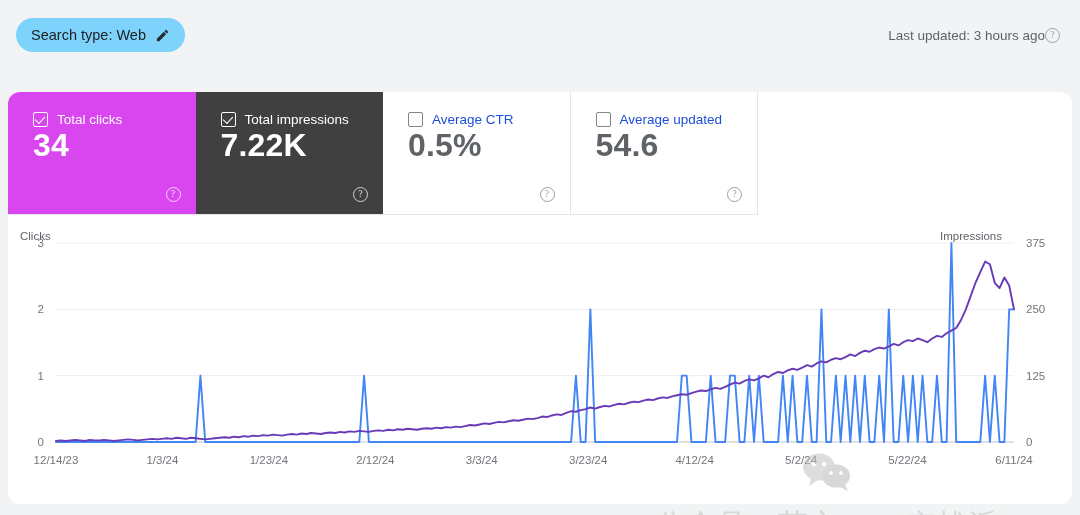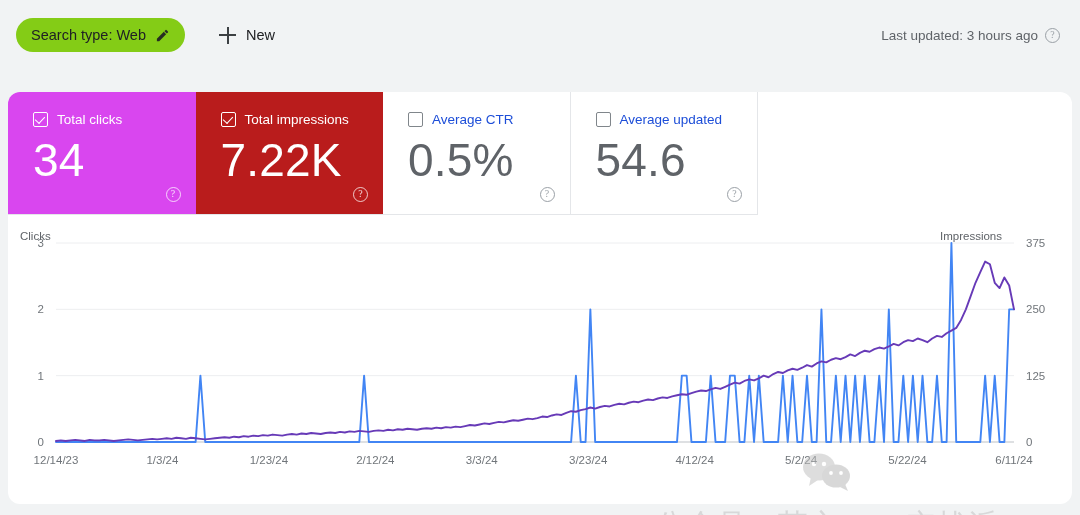--- a/index.html
+++ b/index.html
@@ -12,38 +12,38 @@
   #app { position: relative; width: 1080px; height: 515px; background: #F1F3F4; }
 
   
   .filterbar {
     position: absolute; left: 0; top: 0; width: 1080px; height: 70px;
     display: flex; align-items: center; padding: 0 16px;
   }
   .chip {
     display: flex; align-items: center; gap: 9px;
     height: 34px; padding: 0 15px; margin-right: 12px;
-    background: #84cc16; border-radius: 17px;
+    background: #7dd3fc; border-radius: 17px;
     font-size: 14.5px; color: #202124; white-space: nowrap;
     cursor: pointer;
   }
   .pencil { width: 15px; height: 15px; display: block; opacity: .92; }
   .newbtn {
     display: flex; align-items: center; gap: 10px;
     height: 34px; padding: 0 10px; margin-left: 12px;
     font-size: 14.5px; color: #202124; cursor: pointer;
   }
   .plus { position: relative; width: 17px; height: 17px; display: block; }
   .plus::before, .plus::after {
     content: ""; position: absolute; background: #3C4043;
   }
   .plus::before { left: 0; top: 7.5px; width: 17px; height: 2px; }
   .plus::after  { top: 0; left: 7.5px; height: 17px; width: 2px; }
   .lastupd {
-    margin-left: auto; display: flex; align-items: center; gap: 7px;
+    margin-left: auto; display: flex; align-items: center; 
     font-size: 13.5px; color: #5F6368; padding-right: 4px;
   }
   .qmark {
     width: 15px; height: 15px; border-radius: 50%;
     border: 1.3px solid #9AA0A6; color: #9AA0A6;
     font-size: 10px; line-height: 12.5px; text-align: center;
     display: inline-block; font-family: "Liberation Serif", serif;
   }
 
   
@@ -52,39 +52,39 @@
     background: #fff; border-radius: 12px; overflow: hidden;
   }
 
   
   .metrics { display: flex; height: 122px; width: 750px; }
   .metric {
     position: relative; width: 187.5px; height: 122px;
     padding: 20px 0 0 25px; cursor: pointer;
   }
   .metric.blue   { background: #d946ef; }
-  .metric.purple { background: #b91c1c; }
+  .metric.purple { background: #404040; }
   .metric.plain  { background: #fff; border-right: 1px solid #E4E6E9; }
   .metric.plain:first-of-type { }
   .m-top { display: flex; align-items: center; gap: 9px; }
   .cbox {
     width: 15px; height: 15px; border-radius: 2px; flex: none;
     position: relative; display: inline-block;
   }
   .cbox.on  { border: 1.6px solid #fff; }
   .cbox.off { border: 1.6px solid #80868B; }
   .cbox.on::after {
     content: ""; position: absolute; left: 3px; top: 0.5px;
     width: 4.5px; height: 8px; border: solid #fff;
     border-width: 0 1.7px 1.7px 0; transform: rotate(43deg);
   }
   .m-label { font-size: 13.5px; }
   .metric.blue .m-label, .metric.purple .m-label { color: #fff; }
   .metric.plain .m-label { color: #1d4ed8; }
-  .m-value { margin-top: 6px; font-size: 46px; font-weight: 400; letter-spacing: .2px; }
+  .m-value { font-size: 32px; font-weight: 700; letter-spacing: .2px; }
   .metric.blue .m-value, .metric.purple .m-value { color: #fff; }
   .metric.plain .m-value { color: #5F6368; }
   .m-help { position: absolute; right: 15px; bottom: 12px; }
   .m-help .qmark { border-color: rgba(255,255,255,.75); color: rgba(255,255,255,.85); }
   .metric.plain .m-help .qmark { border-color: #9AA0A6; color: #9AA0A6; }
   .metrics-divider {
     position: absolute; left: 0; top: 122px; width: 750px; height: 1px; background: #E4E6E9;
   }
 
   
@@ -113,24 +113,20 @@
   <div class="filterbar">
 
     <div class="chip">
       <span>Search type: Web</span>
       <svg class="pencil" viewBox="0 0 24 24">
         <path fill="#202124" d="M3 17.25V21h3.75L17.81 9.94l-3.75-3.75L3 17.25zM20.71 7.04a1 1 0 000-1.41l-2.34-2.34a1 1 0 00-1.41 0l-1.83 1.83 3.75 3.75 1.83-1.83z"></path>
       </svg>
     </div>
 
 
-    <div class="newbtn">
-      <span class="plus"></span>
-      <span>New</span>
-    </div>
 
     <div class="lastupd">
       <span>Last updated: 3 hours ago</span>
       <span class="qmark">?</span>
     </div>
   </div>
 
   <div class="card">
 
     <div class="metrics">

